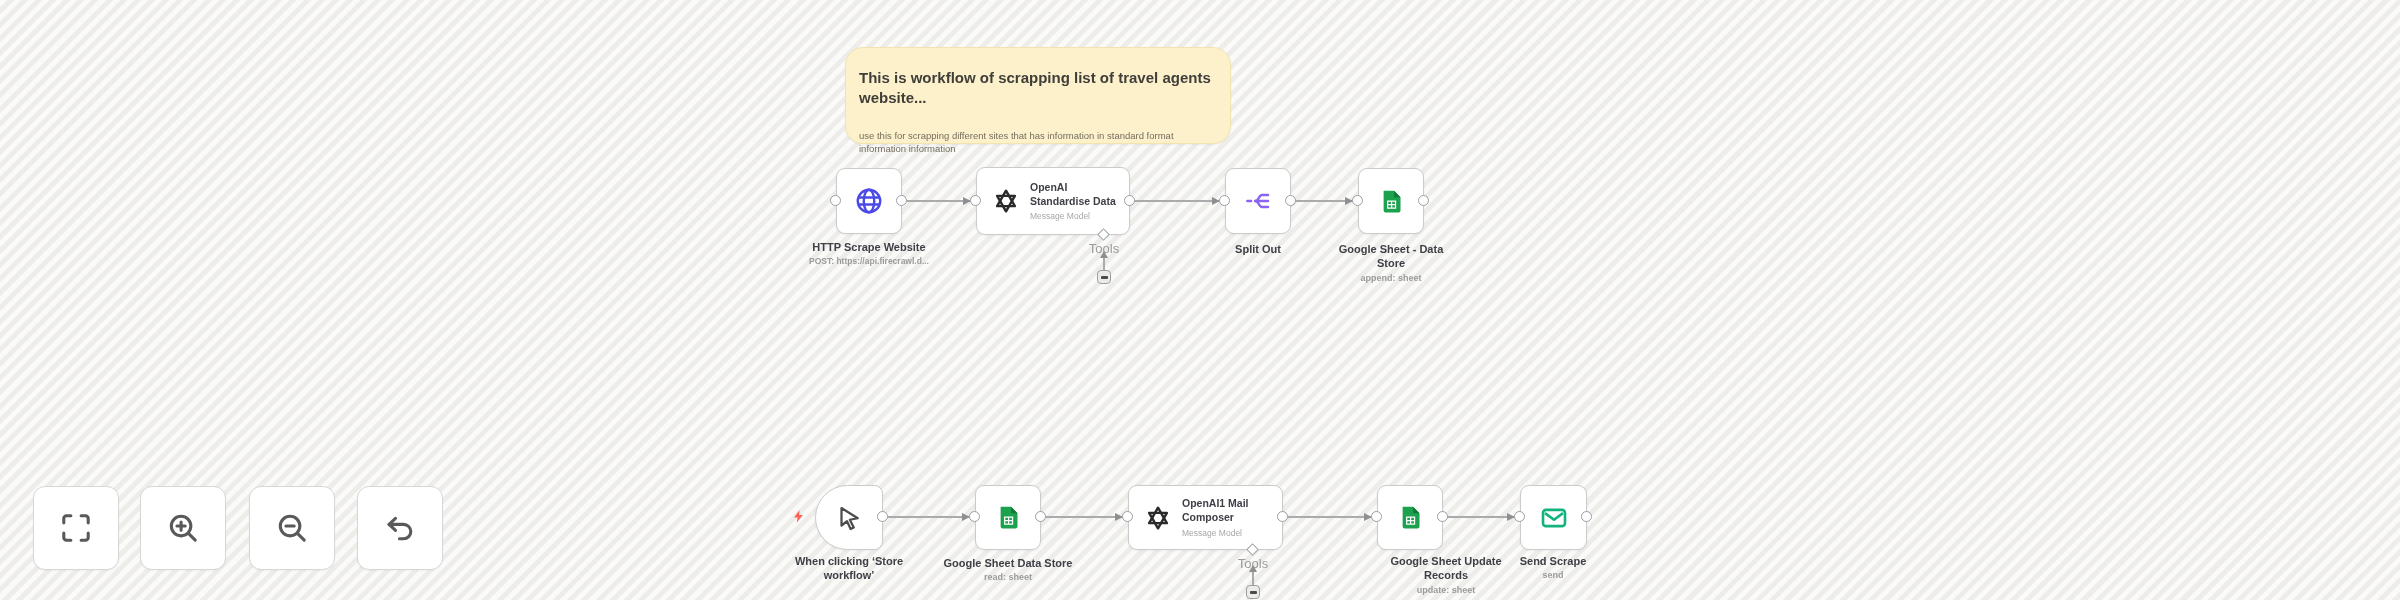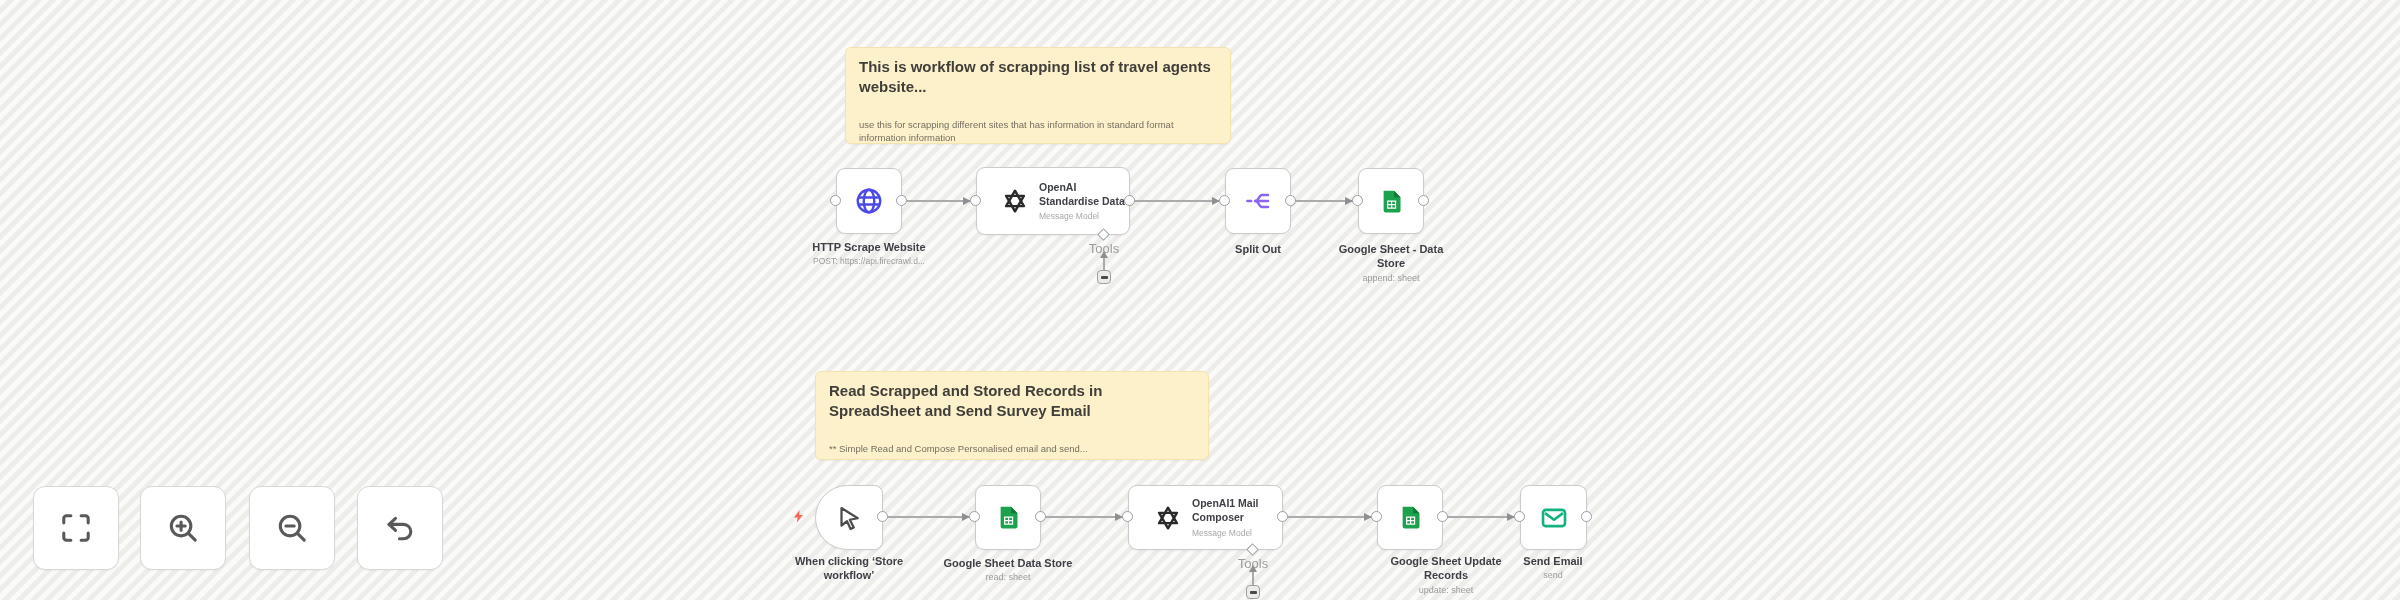--- a/index.html
+++ b/index.html
@@ -3,35 +3,35 @@
 <meta charset="utf-8">
 <style>
   html,body{margin:0;padding:0;background:#e9e9e9;}
   .canvas{
     position:relative;width:2400px;height:600px;overflow:hidden;
     font-family:"Liberation Sans",sans-serif;
     background-color:#f5f4f2;
     background-image:repeating-linear-gradient(135deg,rgba(255,255,255,.55) 0 5px,rgba(227,225,221,.38) 5px 10px);
   }
   
-  .sticky{position:absolute;background:#fdf1cc;border:1px solid #f3e4af;border-radius:6px;
-    padding:9px 13px;box-sizing:border-box;box-shadow:0 1px 2px rgba(0,0,0,.05);z-index:2;cursor:default}
+  .sticky{position:absolute;background:#fdf1cc;border:1px solid #f3e4af;border-radius:18px;
+    padding:20px 13px;box-sizing:border-box;box-shadow:0 1px 2px rgba(0,0,0,.05);z-index:2;cursor:default}
   .sticky h3{margin:0;font-size:15px;line-height:1.35;color:#3f3e39;font-weight:700}
   .sticky p{margin:20px 0 0;font-size:9.5px;line-height:1.45;color:#746e5e}
   
   .node{position:absolute;background:#fff;border:1.7px solid #cbcbcb;border-radius:9px;
     box-sizing:border-box;display:flex;align-items:center;justify-content:center;
     box-shadow:0 1px 3px rgba(0,0,0,.05);z-index:4;cursor:pointer}
   .node.trigger{border-radius:34px 9px 9px 34px}
-  .node.wide{justify-content:flex-end;padding-left:15px;gap:10px}
+  .node.wide{justify-content:flex-start;padding-left:15px;gap:10px}
   .ntext{display:flex;flex-direction:column}
   .ntext .t{font-size:10.5px;font-weight:700;color:#3e4046;line-height:1.3;width:90px}
   .ntext .s{font-size:8.5px;color:#a7a7a7;margin-top:3px}
   .nlabel{position:absolute;text-align:center;color:#3e4046;font-size:11px;font-weight:600;line-height:1.3;z-index:2}
-  .nsub{font-weight:400;font-size:9px;color:#9b9b9b;margin-top:2px}
+  .nsub{font-weight:700;font-size:9px;color:#9b9b9b;margin-top:2px}
   
   .port{position:absolute;width:11px;height:11px;border-radius:50%;background:#fff;
     border:1.7px solid #9aa0a3;box-sizing:border-box;z-index:5}
   .diamond{position:absolute;width:9px;height:9px;background:#fff;border:1.5px solid #9aa0a3;
     transform:rotate(45deg);box-sizing:border-box;z-index:5}
   .wire{position:absolute;background:#ababab;z-index:1}
   .wire.h{height:1.7px}.wire.v{width:1.7px}
   .arrow-r{position:absolute;width:0;height:0;border-top:4px solid transparent;
     border-bottom:4px solid transparent;border-left:8px solid #8e8f91;z-index:3}
   .arrow-u{position:absolute;width:0;height:0;border-left:4px solid transparent;
@@ -51,24 +51,20 @@
 </head>
 <body>
 
 <div class="canvas">
 
   <div class="sticky" style="left:845px;top:47px;width:386px;height:97px">
     <h3>This is workflow of scrapping list of travel agents website...</h3>
     <p style="width:340px">use this for scrapping different sites that has information in standard format information information</p>
   </div>
 
-  <div class="sticky" style="left:815px;top:371px;width:394px;height:89px">
-    <h3 style="width:340px">Read Scrapped and Stored Records in SpreadSheet and Send Survey Email</h3>
-    <p>** Simple Read and Compose Personalised email and send...</p>
-  </div>
 
   <div class="wire h" style="left:902px;top:200px;width:74px"></div>
   <div class="arrow-r" style="left:963px;top:197px"></div>
   <div class="wire h" style="left:1130px;top:200px;width:95px"></div>
   <div class="arrow-r" style="left:1212px;top:197px"></div>
   <div class="wire h" style="left:1291px;top:200px;width:67px"></div>
   <div class="arrow-r" style="left:1345px;top:197px"></div>
 
   <div class="node" style="left:836px;top:168px;width:66px;height:66px">
     <span>
@@ -220,21 +216,21 @@
     <span>
       <svg width="30" height="30" viewBox="0 0 24 24" fill="none" stroke="#12b37f" stroke-width="2.1" stroke-linejoin="round">
         <rect x="3.2" y="5.5" width="17.6" height="13" rx="2.4"></rect>
         <path d="M4.8 8.1 12 13.4 19.2 8.1"></path>
       </svg>
     </span>
   </div>
   <div class="port" style="left:1514px;top:511px"></div>
   <div class="port" style="left:1581px;top:511px"></div>
   <div class="nlabel" style="left:1493px;top:554px;width:120px">
-    <div>Send Email</div>
+    <div>Send Scrape</div>
     <div class="nsub">send</div>
   </div>
 
   <div class="ctrl" style="left:33px">
     <span>
       <svg width="36" height="36" viewBox="0 0 28 28">
         <path d="M10 4.5H6.6a2.1 2.1 0 0 0-2.1 2.1V10"></path>
         <path d="M18 4.5h3.4a2.1 2.1 0 0 1 2.1 2.1V10"></path>
         <path d="M23.5 18v3.4a2.1 2.1 0 0 1-2.1 2.1H18"></path>
         <path d="M4.5 18v3.4a2.1 2.1 0 0 0 2.1 2.1H10"></path>

